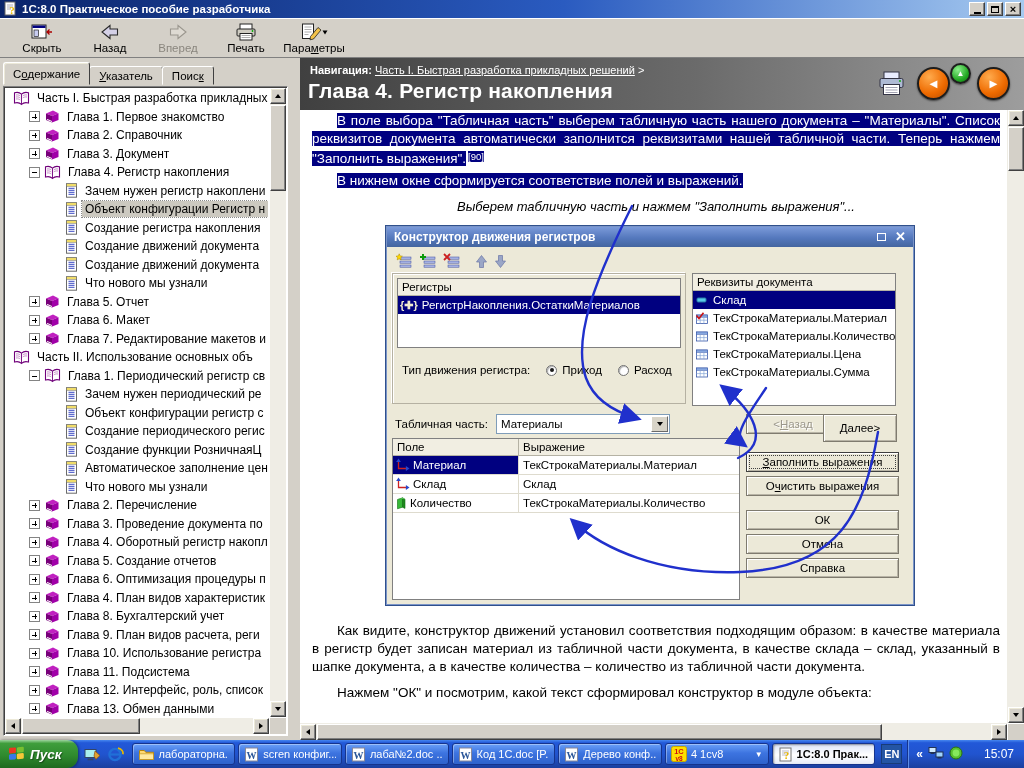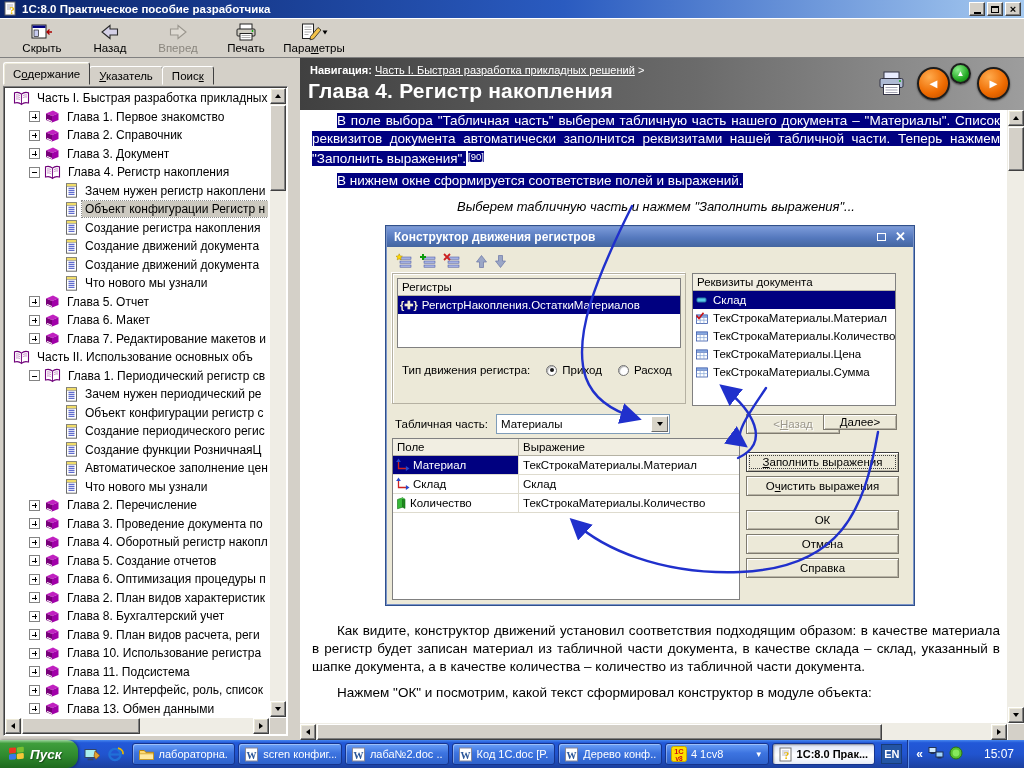--- a/index.html
+++ b/index.html
@@ -540,21 +540,21 @@
           <div class="trow" style="padding-left: 22px;">
             <span class="expand plus"></span>
             <span class="ic" style="display: inline-flex; align-items: center;">
               <svg width="16" height="15" viewBox="0 0 16 15">
                 <polygon points="2,4.4 9,1.6 14.5,4.2 8,7" fill="#c020c0"></polygon>
                 <polygon points="2,4.4 8,7 8,13.6 2,11" fill="#78007a"></polygon>
                 <polygon points="14.5,4.2 8,7 8,13.6 14.5,11" fill="#a000a8"></polygon>
                 <polygon points="2.6,10.7 8,13 8,12 3.4,10" fill="#fff"></polygon>
               </svg>
             </span>
-            <span class="elabel">Глава 2. План видов характеристик</span>
+            <span class="elabel">Глава 4. План видов характеристик</span>
           </div>
           <div class="trow" style="padding-left: 22px;">
             <span class="expand plus"></span>
             <span class="ic" style="display: inline-flex; align-items: center;">
               <svg width="16" height="15" viewBox="0 0 16 15">
                 <polygon points="2,4.4 9,1.6 14.5,4.2 8,7" fill="#c020c0"></polygon>
                 <polygon points="2,4.4 8,7 8,13.6 2,11" fill="#78007a"></polygon>
                 <polygon points="14.5,4.2 8,7 8,13.6 14.5,11" fill="#a000a8"></polygon>
                 <polygon points="2.6,10.7 8,13 8,12 3.4,10" fill="#fff"></polygon>
               </svg>
@@ -813,21 +813,21 @@
           <div class="combo">
             <span>Материалы</span>
             <span class="combo-btn">
                 <span class="t-dn"></span>
               </span>
           </div>
           <div id="wiz-btns">
               <div class="btn disabled" style="left: 360px; top: 188px; width: 94px; height: 20px;">
                 <span>&lt;<u>Н</u>азад</span>
               </div>
-              <div class="btn" style="left: 437px; top: 188px; width: 74px; height: 16px;">
+              <div class="btn" style="left: 437px; top: 188px; width: 74px; height: 28px;">
                 <span>Далее&gt;</span>
               </div>
             </div>
 
           <div class="ftable">
             <div class="fhead">
               <span class="fh1">Поле</span>
               <span class="fh2">Выражение</span>
             </div>
             <div id="frows">

